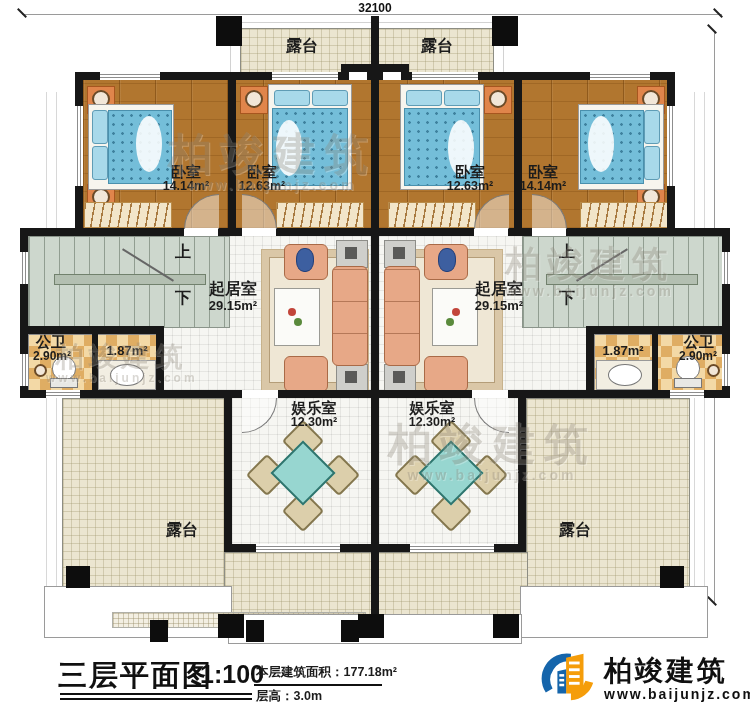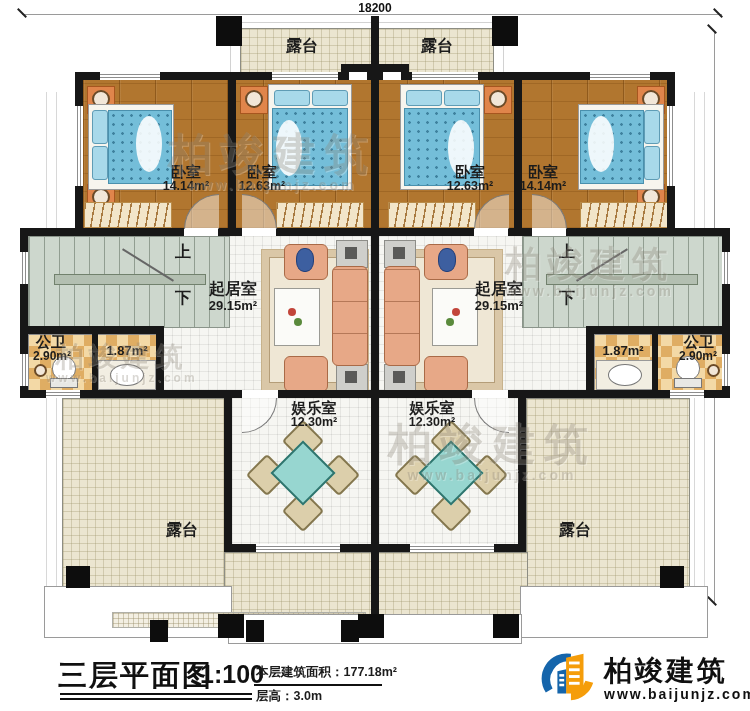--- a/index.html
+++ b/index.html
@@ -56,21 +56,21 @@
   .rule{position:absolute;background:#101010;}
 </style>
 </head>
 <body>
 
 <div id="canvas">
 
   <div class="dline" style="left:22px;top:14px;width:700px;height:1px"></div>
   <div class="tick" style="left:16px;top:12px"></div>
   <div class="tick" style="left:712px;top:12px"></div>
-  <div class="dimtxt" style="left:345px;top:1px;width:60px">18200</div>
+  <div class="dimtxt" style="left:345px;top:1px;width:60px">32100</div>
   <div class="dline" style="left:714px;top:32px;width:1px;height:572px"></div>
   <div class="tick" style="left:706px;top:28px"></div>
   <div class="tick" style="left:706px;top:600px"></div>
   <div class="dimtxt" style="left:712px;top:288px;width:16px;height:64px;writing-mode:vertical-rl;transform:rotate(180deg)">15840</div>
 
   <div class="eline" style="left:46px;top:92px;width:1px;height:496px"></div>
   <div class="eline" style="left:56px;top:92px;width:1px;height:496px"></div>
   <div class="eline" style="left:694px;top:92px;width:1px;height:496px"></div>
   <div class="eline" style="left:704px;top:92px;width:1px;height:496px"></div>
   <div class="a" style="left:198px;top:202px;width:74px;height:66px;border:1px solid #cfcfcf"></div>

